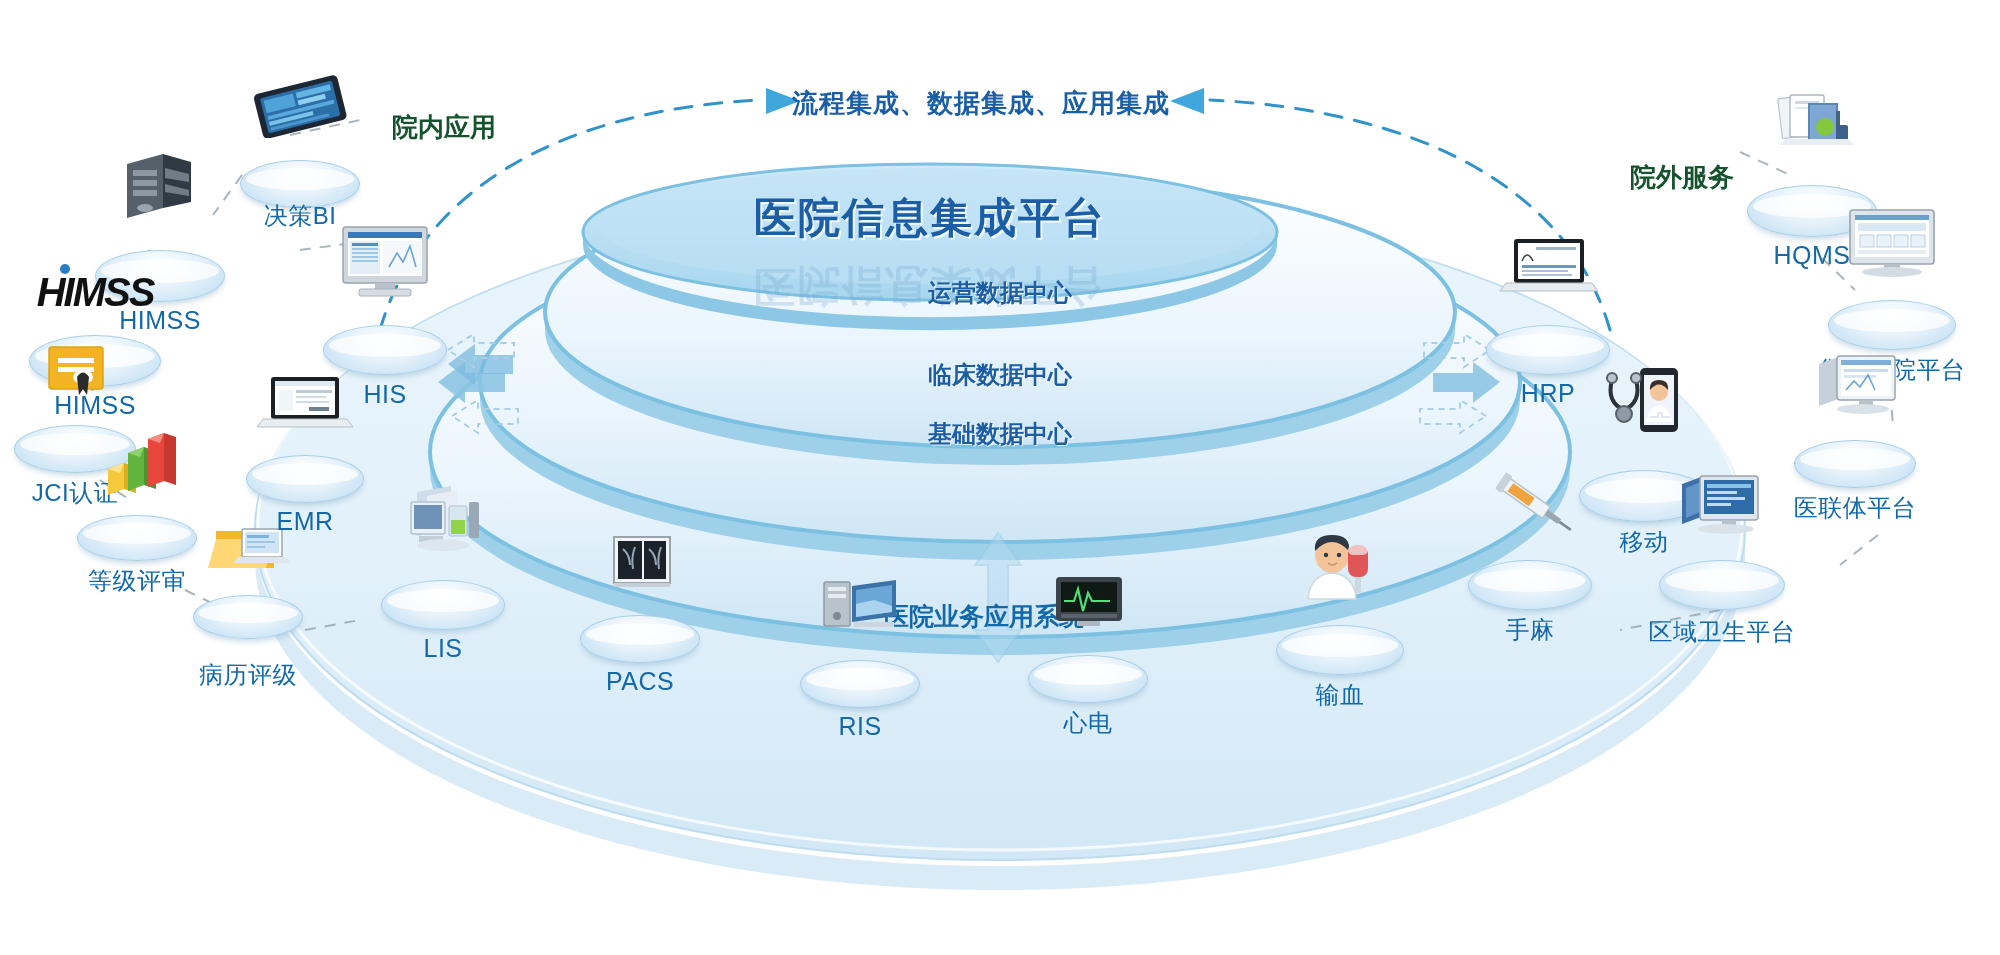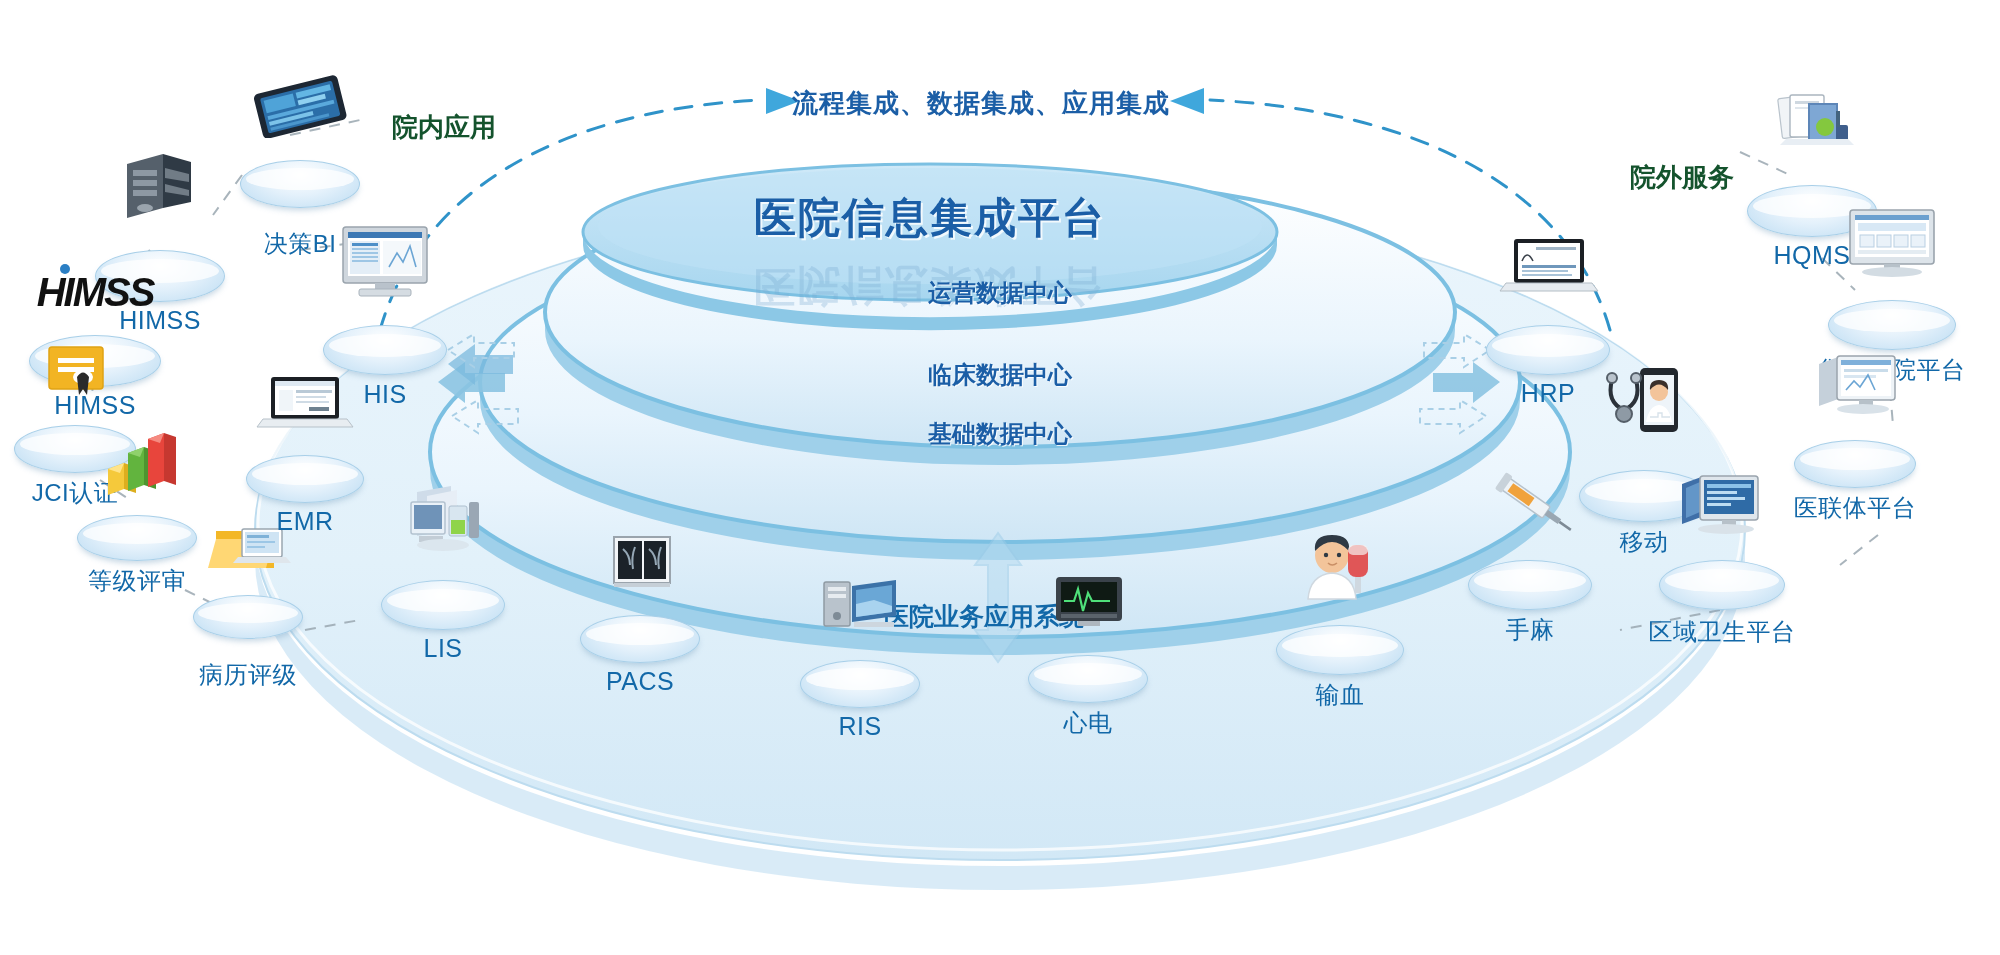--- a/index.html
+++ b/index.html
@@ -254,21 +254,21 @@
           <rect x="22" y="15" width="74" height="36" rx="2" fill="#2b6ea8"></rect>
           <rect x="25" y="18" width="30" height="13" fill="#4fa3d8"></rect>
           <rect x="58" y="18" width="35" height="6" fill="#63b6e4"></rect>
           <rect x="58" y="26" width="28" height="5" fill="#8fd0f0"></rect>
           <rect x="25" y="34" width="68" height="4" fill="#5aa9dc"></rect>
           <rect x="25" y="40" width="45" height="4" fill="#7cc3e9"></rect>
           <rect x="25" y="46" width="60" height="3" fill="#4b96cc"></rect>
         </g>
       </svg>
     </div>
-    <div class="node-label cn" style="top:68px;">决策BI</div>
+    <div class="node-label cn" style="top:40px;">决策BI</div>
   </div>
 
   <div class="node" style="left:160px; top:250px;">
     <div class="disc" style="width:128px; height:50px;"></div>
     <div class="art" style="bottom:20px;">
       <svg width="110" height="80" viewBox="0 0 110 80">
         <polygon points="22,18 58,8 58,62 22,72" fill="#55606b"></polygon>
         <polygon points="58,8 86,16 86,56 58,62" fill="#2f3a45"></polygon>
         <rect x="28" y="24" width="24" height="6" fill="#8d98a3"></rect>
         <rect x="28" y="34" width="24" height="6" fill="#8d98a3"></rect>

